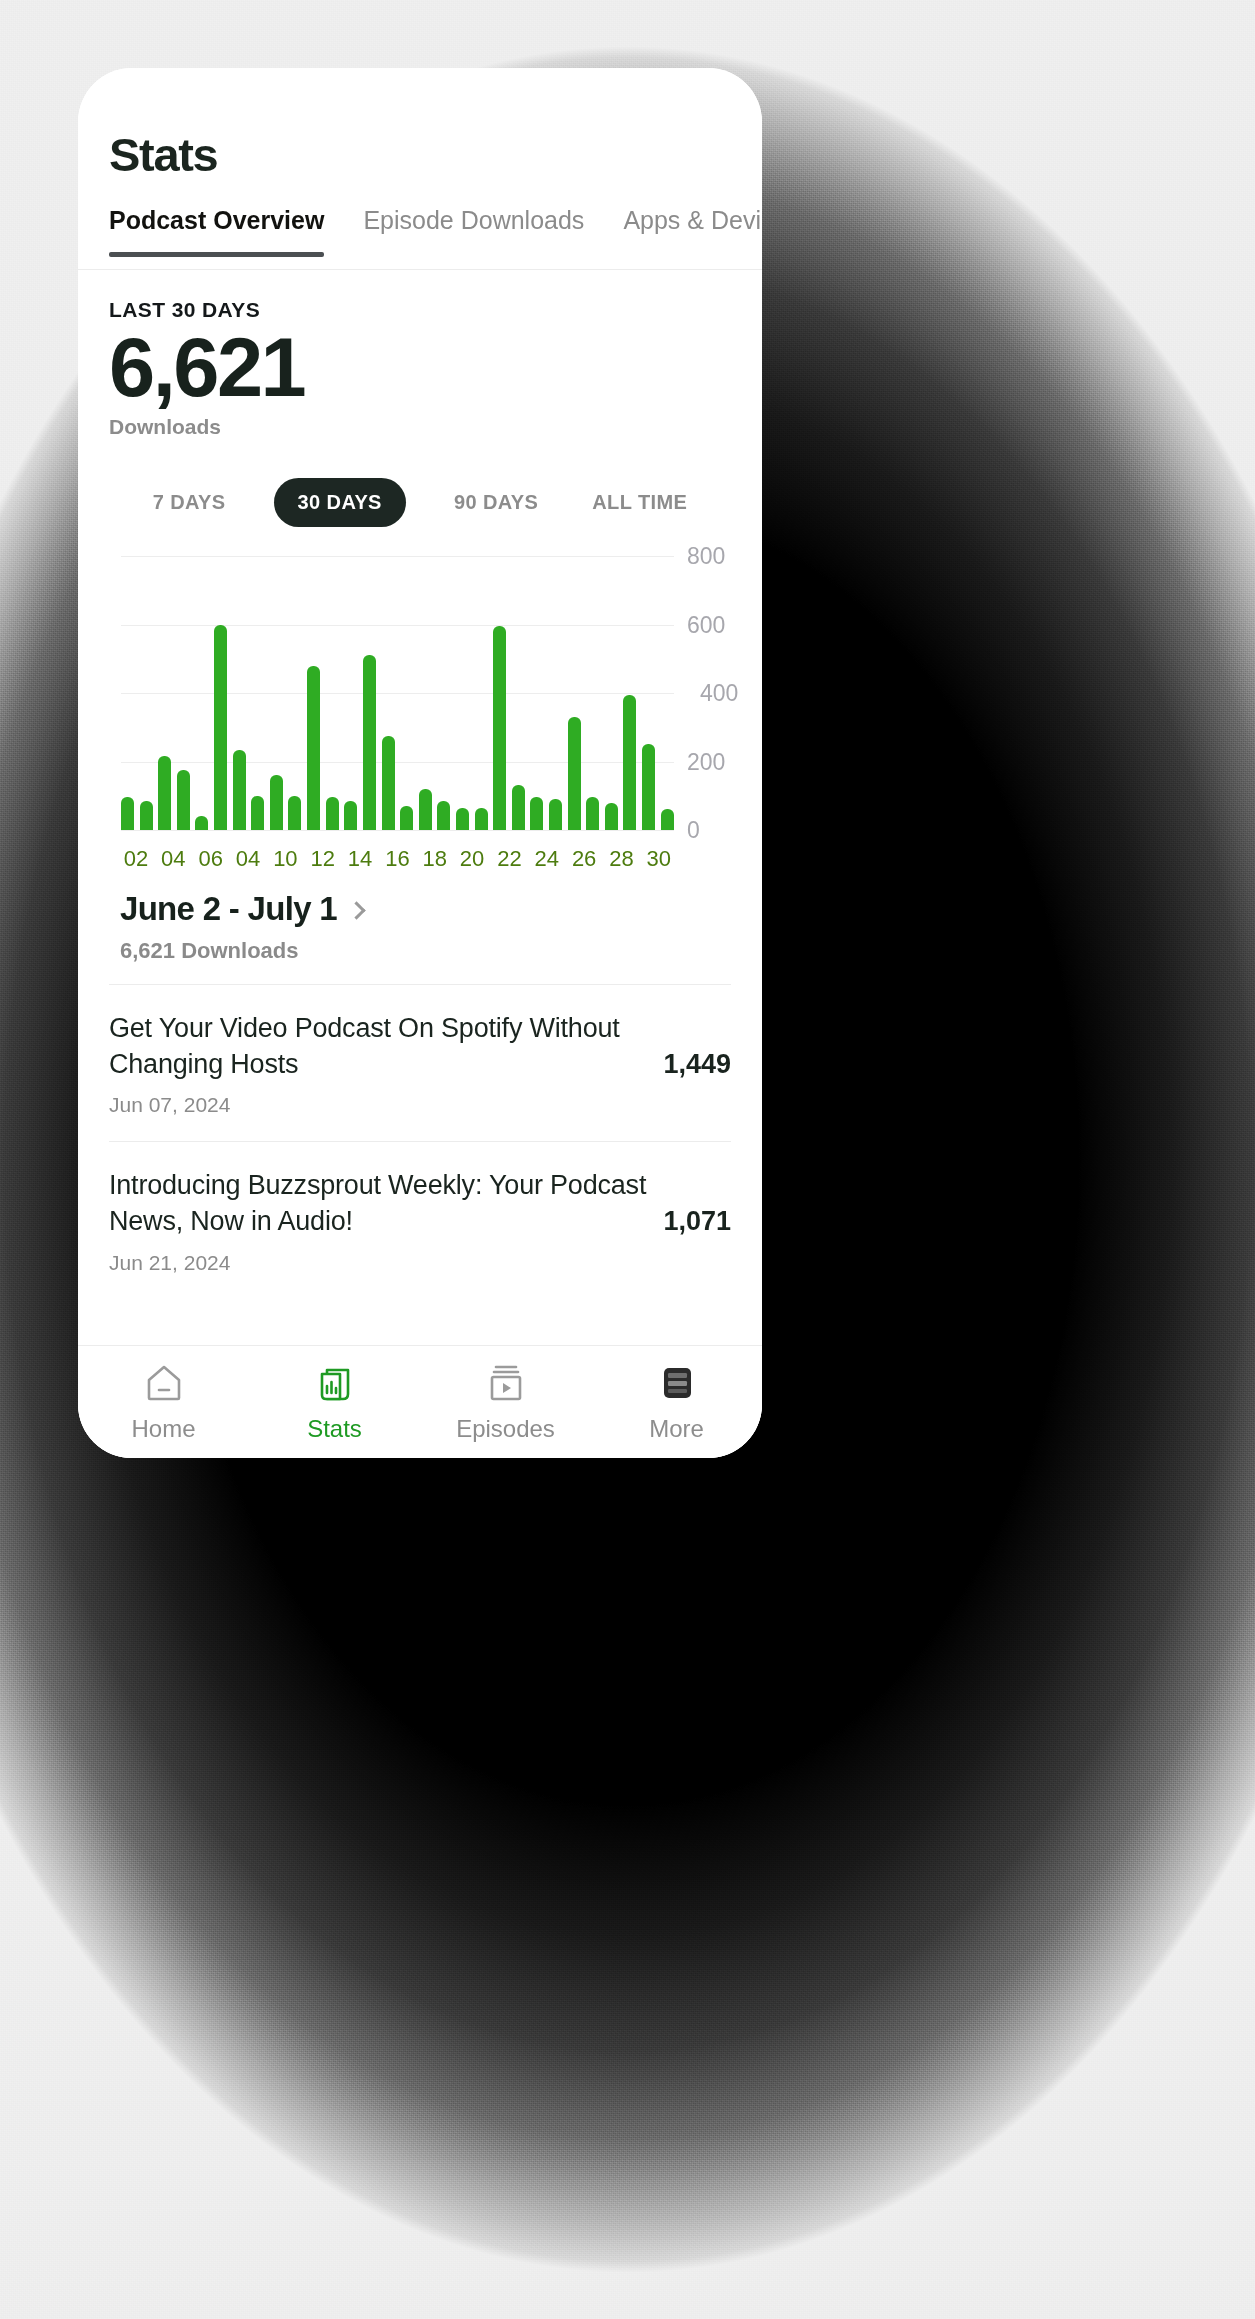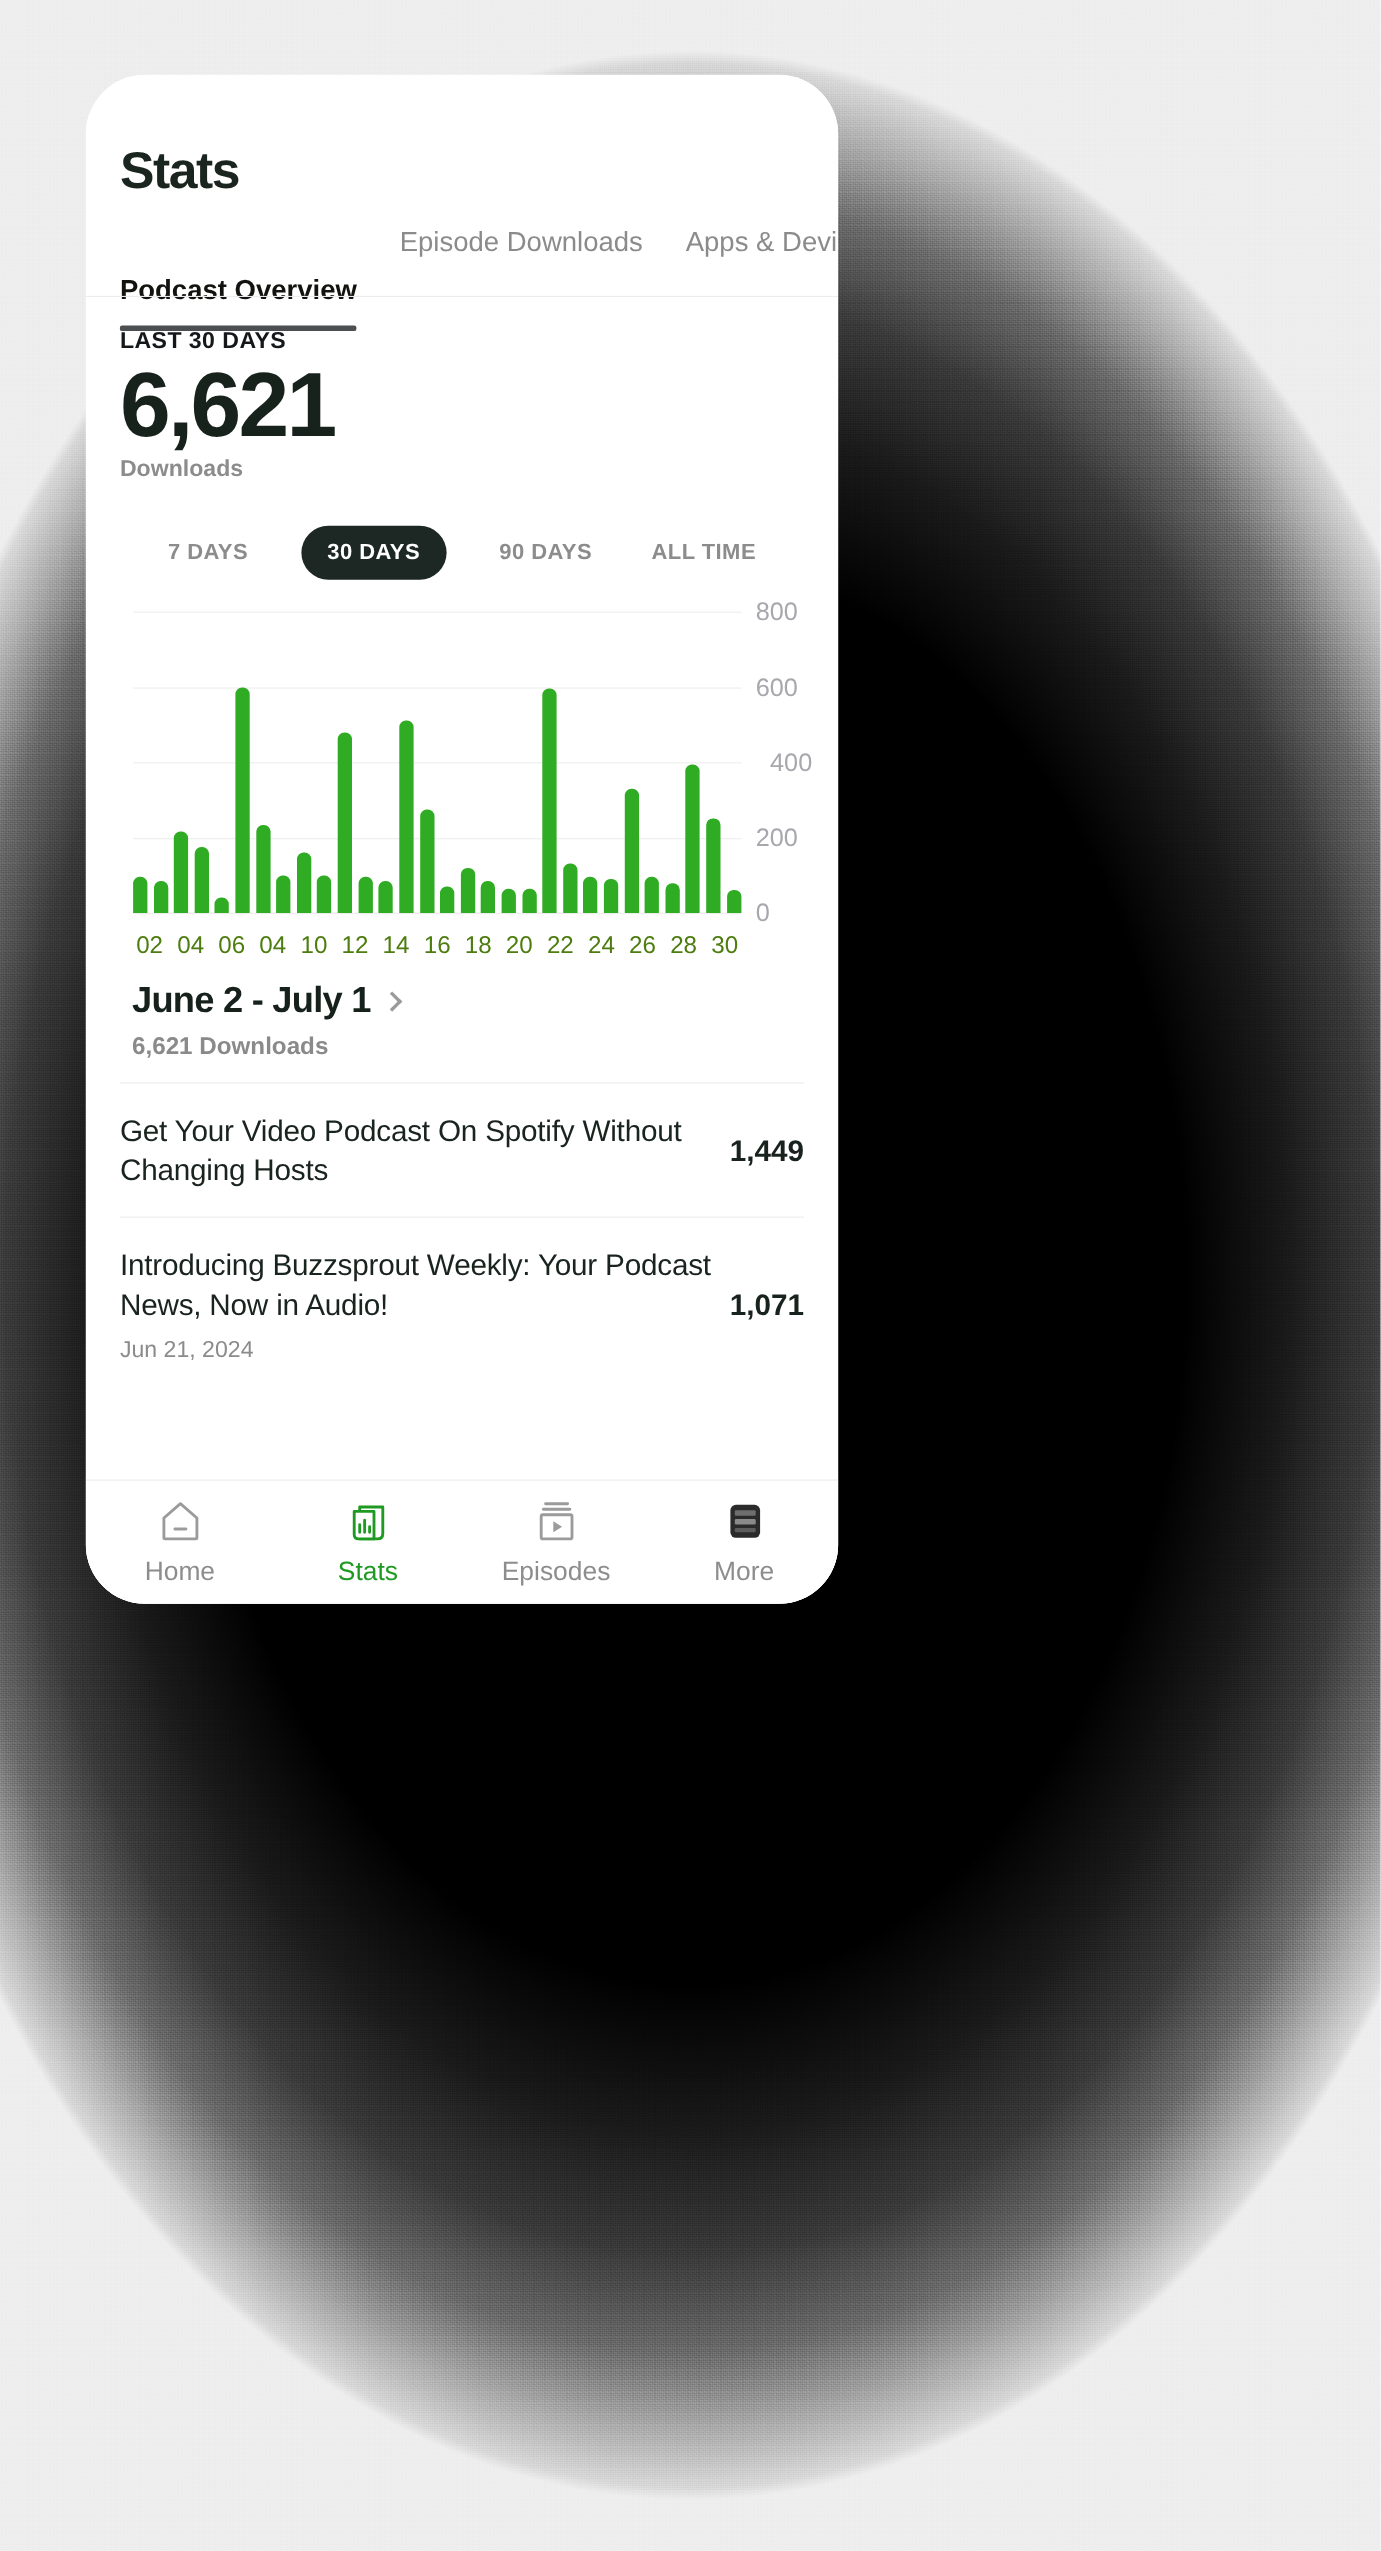--- a/index.html
+++ b/index.html
@@ -49,21 +49,21 @@
   
   .tabs {
     position: absolute; left: 31px; top: 138px; right: 0;
     height: 63px;
     display: flex; align-items: flex-start; gap: 39px;
     white-space: nowrap;
   }
   .tab {
     font-size: 25px; color: #8b8b8b; padding-bottom: 22px; position: relative;
   }
-  .tab.active { color: #12120f; font-weight: bold; margin-top: 44px; }
+  .tab.active { color: #12120f; font-weight: bold; }
   .tab.active::after {
     content: ""; position: absolute; left: 0; right: 0; bottom: 0;
     height: 5px; background: #4b4f52; border-radius: 2px;
   }
   .tabs-divider {
     position: absolute; left: 0; right: 0; top: 201px;
     height: 1px; background: #ececec;
   }
 
   
@@ -263,20 +263,21 @@
         <span class="chev"></span>
       </div>
       <div class="range-sub">6,621 Downloads</div>
     </div>
 
     <div class="ep-list">
       <div class="ep-divider"></div>
       <div class="ep-row">
         <div class="ep-main">
           <div class="ep-title">Get Your Video Podcast On Spotify Without Changing Hosts</div>
+          <div class="ep-date">Jun 07, 2024</div>
         </div>
         <div class="ep-count">1,449</div>
       </div>
       <div class="ep-divider"></div>
       <div class="ep-row">
         <div class="ep-main">
           <div class="ep-title">Introducing Buzzsprout Weekly: Your Podcast News, Now in Audio!</div>
           <div class="ep-date">Jun 21, 2024</div>
         </div>
         <div class="ep-count">1,071</div>

